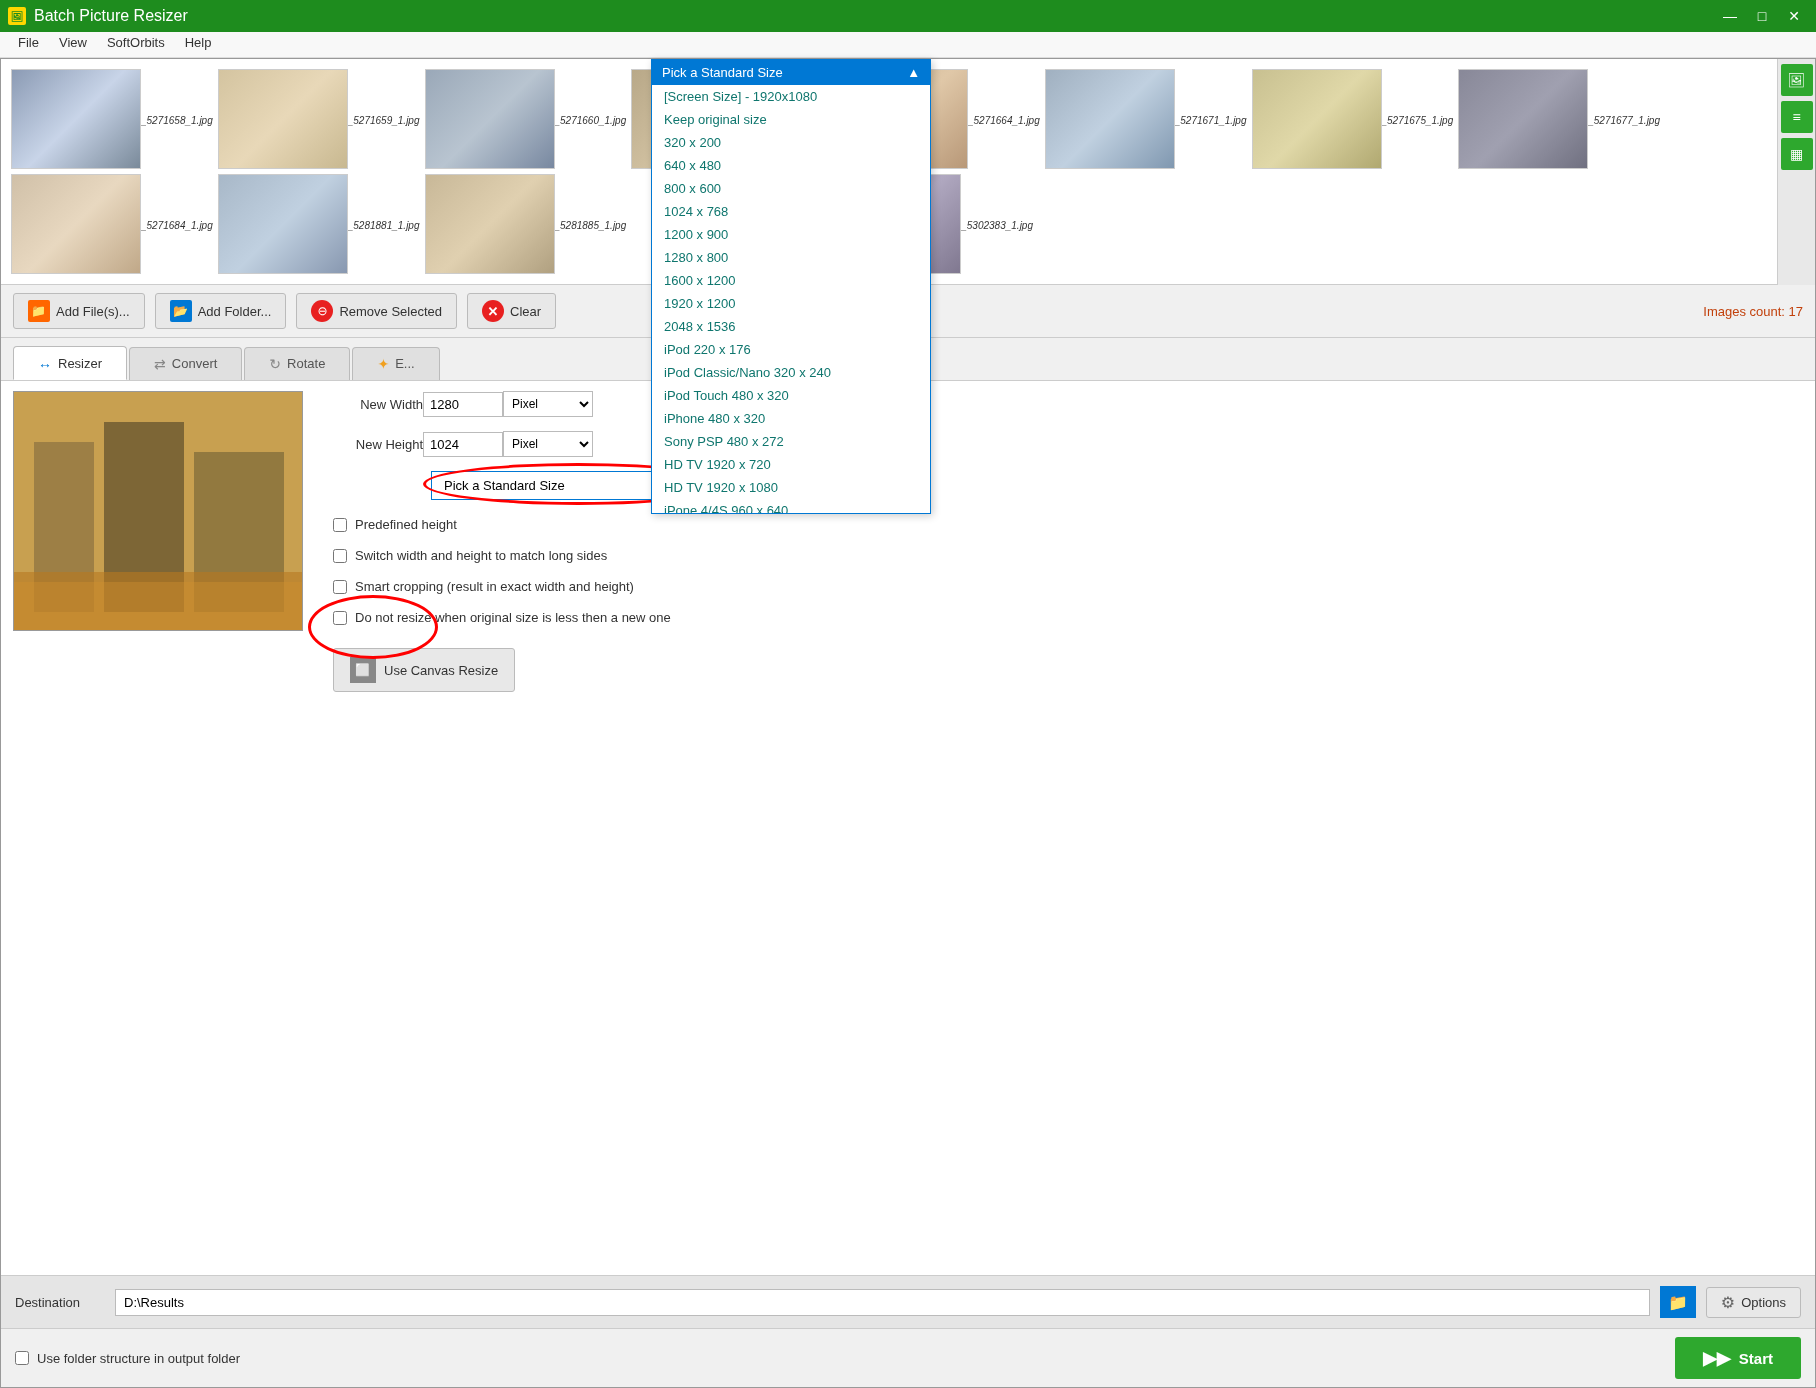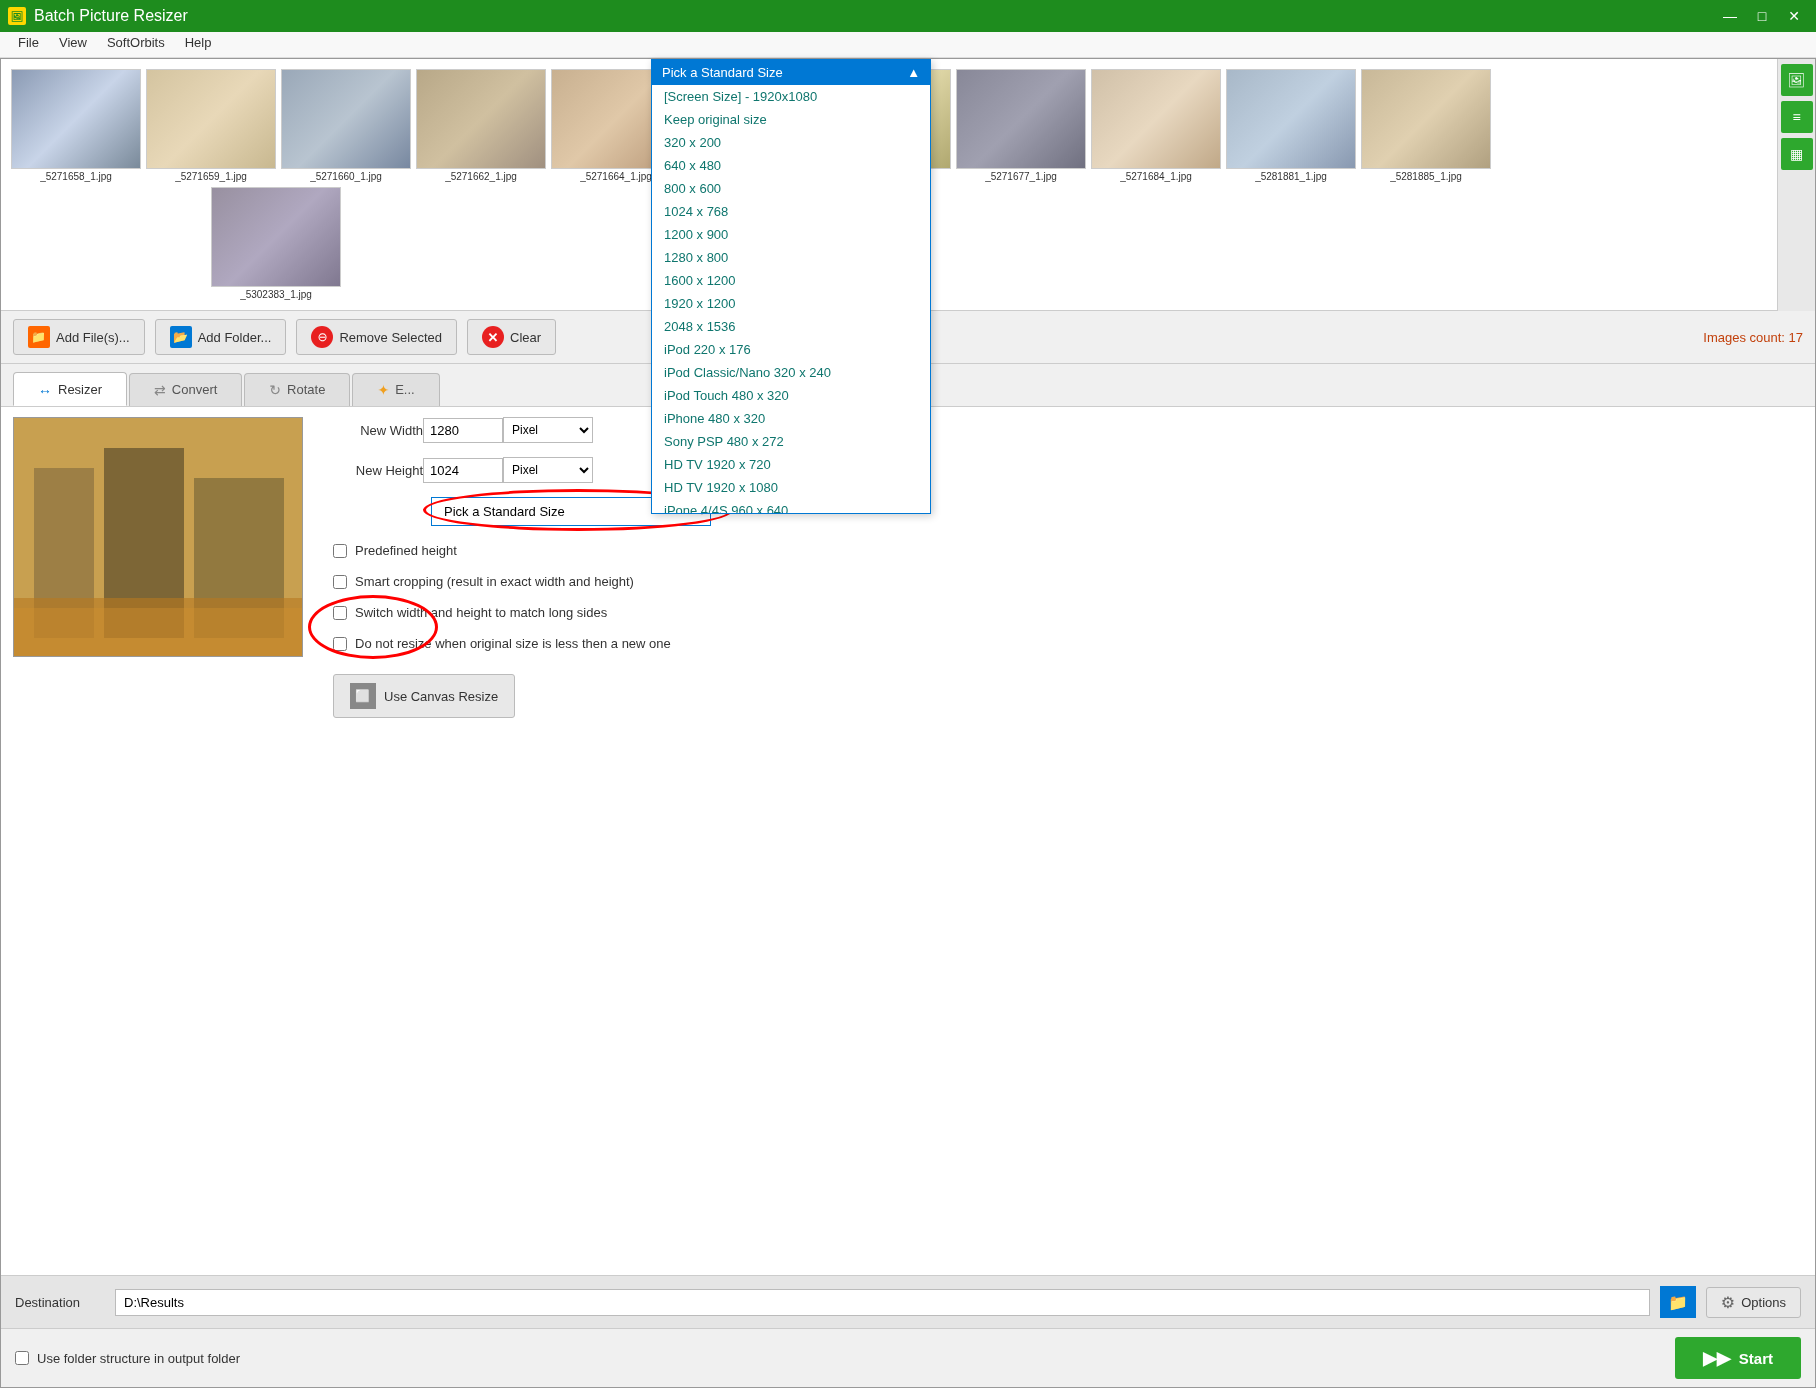--- a/index.html
+++ b/index.html
@@ -16,21 +16,21 @@
     
     .menu-bar { background: #f8f8f8; border-bottom: 1px solid #ddd; height: 26px; display: flex; align-items: flex-start; padding: 0 8px; }
     .menu-item { padding: 3px 10px; cursor: pointer; font-size: 13px; color: #333; }
 
     
     .main-window { background: white; border: 1px solid #999; display: flex; flex-direction: column; height: calc(1388px - 58px); }
 
     
     .gallery-area { flex: 1; background: white; border-bottom: 1px solid #ccc; overflow: hidden; padding: 10px; display: flex; flex-wrap: wrap; align-content: flex-start; gap: 5px; position: relative; max-height: 500px; }
 
-    .gallery-item { display: flex; flex-direction: column; align-items: center; cursor: pointer; }
+    .gallery-item { display: flex; align-items: center; cursor: pointer; font-style: italic; }
     .gallery-label { font-size: 10px; color: #333; text-align: center; margin-top: 2px; max-width: 130px; overflow: hidden; text-overflow: ellipsis; white-space: nowrap; }
 
     
     .right-sidebar { position: absolute; right: 0; top: 0; width: 38px; background: #e8e8e8; border-left: 1px solid #ccc; height: 100%; display: flex; flex-direction: column; align-items: center; padding: 5px 0; gap: 5px; }
     .sidebar-icon-btn { width: 32px; height: 32px; background: #2ea82e; border: none; cursor: pointer; display: flex; align-items: center; justify-content: center; color: white; font-size: 14px; border-radius: 2px; }
 
     
     .toolbar { background: #f0f0f0; border-bottom: 1px solid #ccc; padding: 8px 12px; display: flex; align-items: center; gap: 10px; }
     .tool-btn { display: flex; align-items: center; gap: 6px; padding: 6px 14px; background: #e8e8e8; border: 1px solid #bbb; border-radius: 3px; cursor: pointer; font-size: 13px; color: #333; }
     .tool-btn-icon { width: 22px; height: 22px; border-radius: 2px; display: flex; align-items: center; justify-content: center; font-size: 14px; }
@@ -311,25 +311,25 @@
 
         <div style="position:absolute; top:-8px; left:90px; width:310px; height:42px; border:3px solid red; border-radius:50%; pointer-events:none;"></div>
       </div>
 
       <div class="checkbox-row">
         <input type="checkbox" style="">
         <span>Predefined height</span>
       </div>
       <div class="checkbox-row">
         <input type="checkbox" style="">
-        <span>Smart cropping (result in exact width and height)</span>
+        <span>Switch width and height to match long sides</span>
       </div>
       <div class="checkbox-row">
         <input type="checkbox" style="">
-        <span>Switch width and height to match long sides</span>
+        <span>Smart cropping (result in exact width and height)</span>
       </div>
       <div class="checkbox-row">
         <input type="checkbox" style="">
         <span>Do not resize when original size is less then a new one</span>
       </div>
 
       <div style="margin-top:10px;">
         <button class="canvas-btn">
           <div class="canvas-icon">⬜</div>
           <span>Use Canvas Resize</span>

